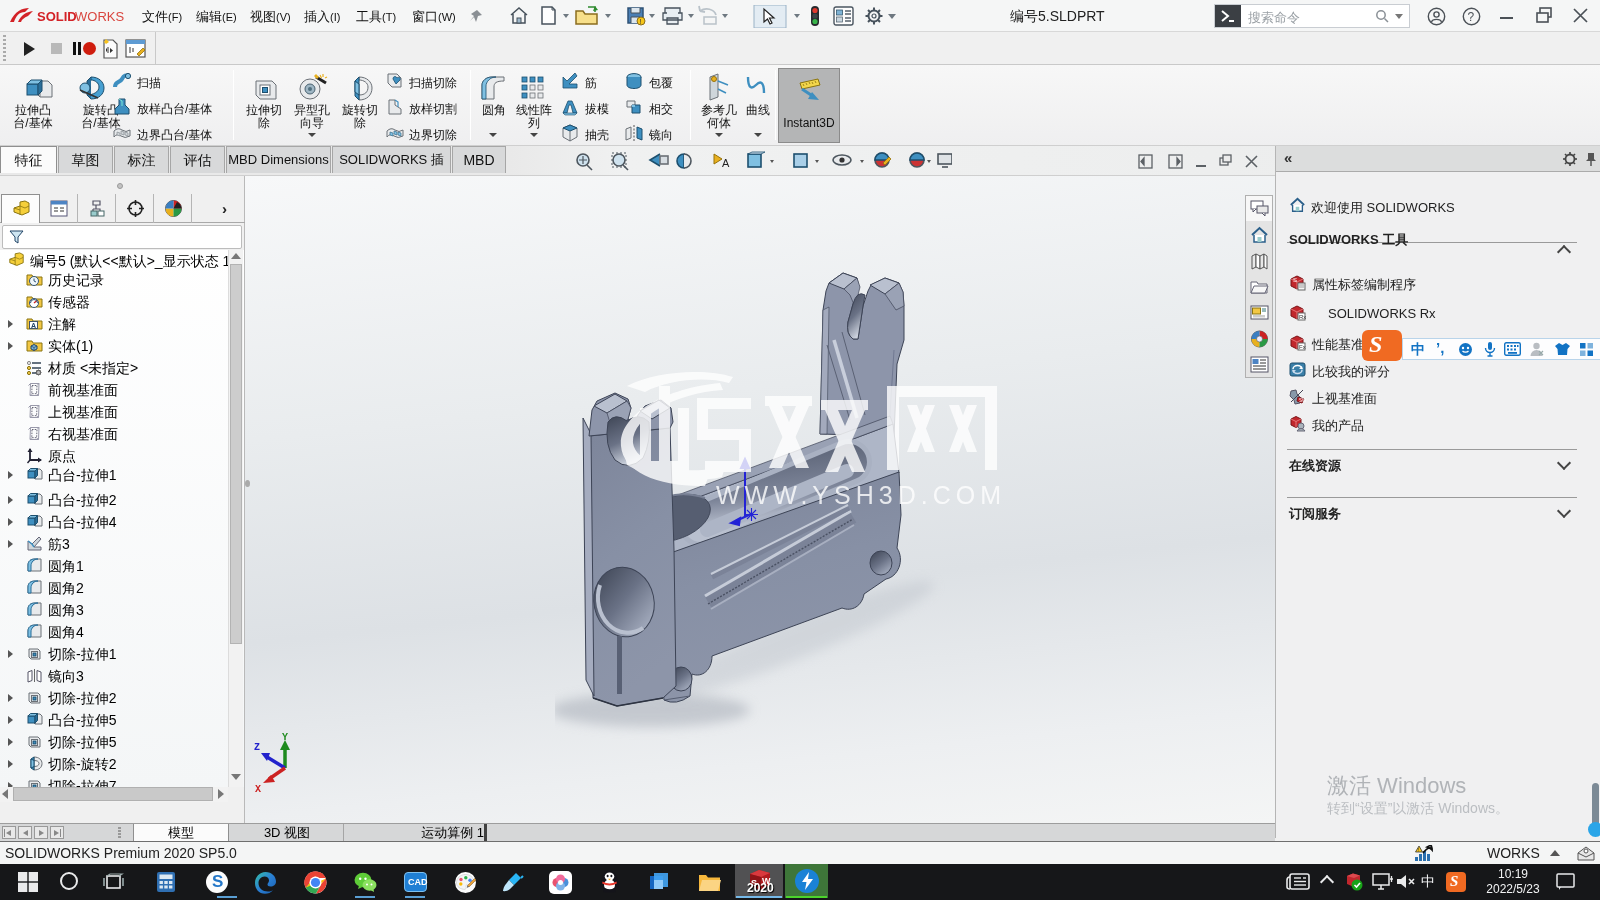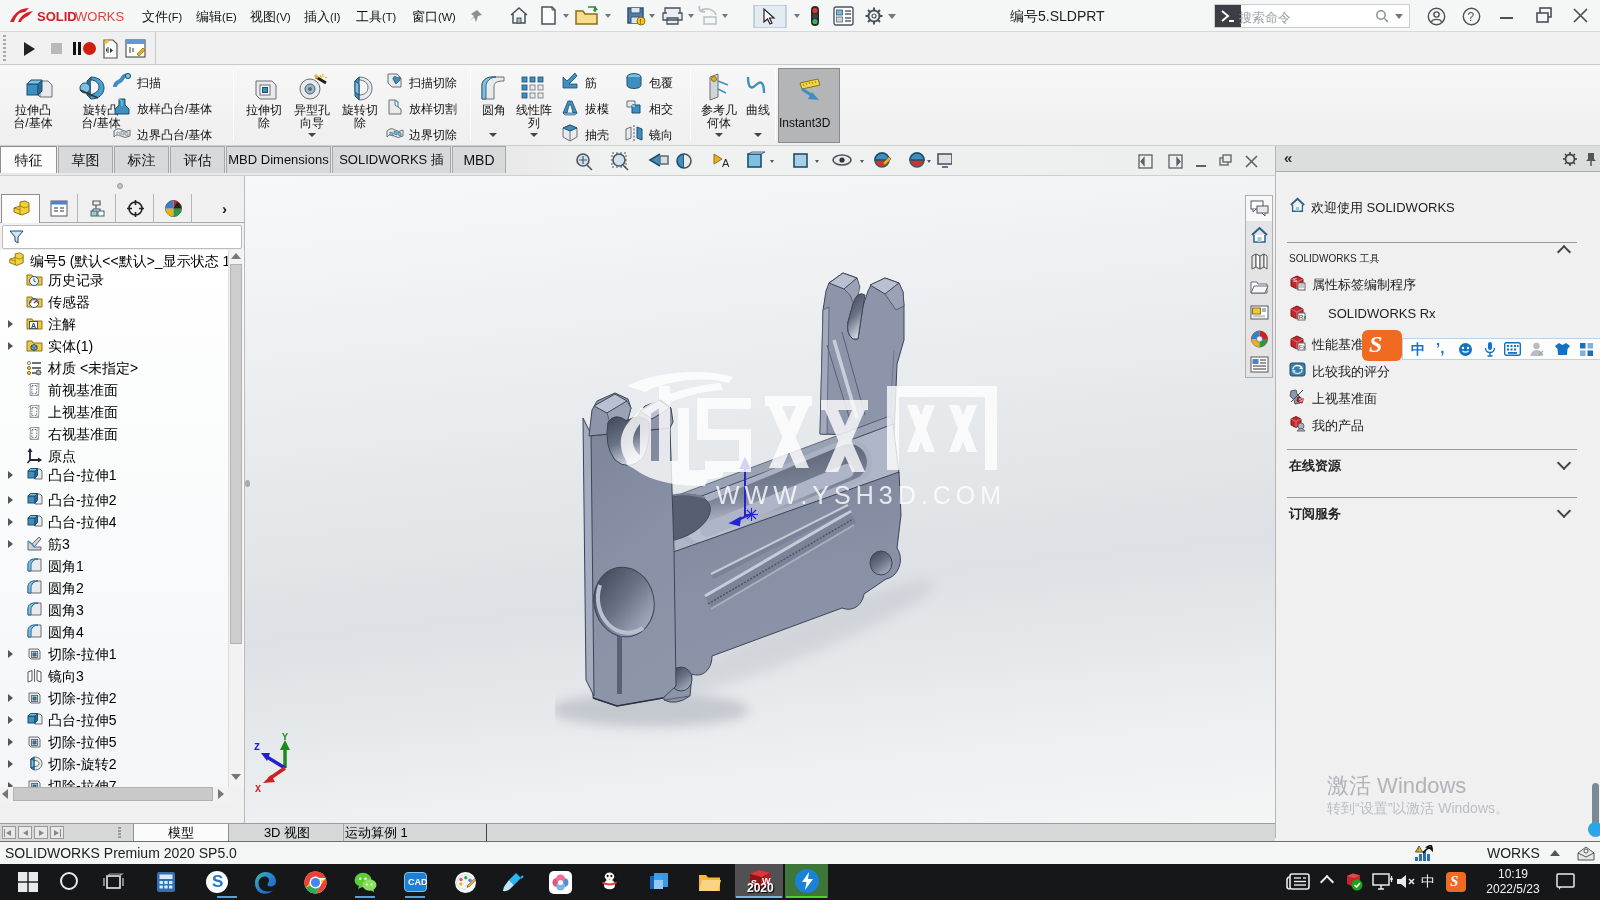--- a/index.html
+++ b/index.html
@@ -97,21 +97,21 @@
     </svg>
   <div class="ab" style="left:888px;top:14px;width:0;height:0;border-left:4px solid transparent;border-right:4px solid transparent;border-top:5px solid #6e7880"></div>
   <div class="ab" style="left:1010px;top:8px;font-size:14px;color:#222">编号5.SLDPRT</div>
 
   <div class="ab" style="left:1214px;top:4px;width:196px;height:24px;background:#fff;border:1px solid #c9cdd2">
      <div class="ab" style="left:0;top:0;width:26px;height:22px;background:#3b3f44"></div>
      <svg class="ab" style="left:5px;top:4px" width="16" height="14">
         <path d="M2 2 L8 7 L2 12" stroke="#fff" stroke-width="2" fill="none"></path>
         <rect x="9" y="11" width="5" height="2" fill="#fff"></rect>
       </svg>
-     <div class="ab" style="left:24px;top:4px;font-size:13px;color:#9aa0a5">搜索命令</div>
+     <div class="ab" style="left:33px;top:4px;font-size:13px;color:#9aa0a5">搜索命令</div>
      <svg class="ab" style="left:160px;top:4px" width="15" height="15">
         <circle cx="6" cy="6" r="4.2" fill="none" stroke="#8a9096" stroke-width="1.5"></circle>
         <line x1="9.5" y1="9.5" x2="13" y2="13" stroke="#8a9096" stroke-width="1.5"></line>
       </svg>
      <div class="ab" style="left:180px;top:9px;width:0;height:0;border-left:4px solid transparent;border-right:4px solid transparent;border-top:5px solid #777"></div>
   </div>
   <svg class="ab" style="left:1427px;top:7px" width="19" height="19">
       <circle cx="9.5" cy="9.5" r="8.2" fill="none" stroke="#4b5157" stroke-width="1.4"></circle>
       <circle cx="9.5" cy="7.5" r="2.6" fill="none" stroke="#4b5157" stroke-width="1.4"></circle>
       <path d="M4.5 15 C5.5 11.5 13.5 11.5 14.5 15" fill="none" stroke="#4b5157" stroke-width="1.4"></path>
@@ -296,21 +296,21 @@
   <div class="rl" style="left:740px;top:39px;width:36px">曲线</div>
   <div class="caret" style="left:754px;top:68px"></div>
 
   <div class="ab" style="left:778px;top:3px;width:62px;height:75px;background:#b4b5b6;border:1px solid #8b8b8b">
     <svg class="ab" style="left:17px;top:8px" width="28" height="26" viewBox="0 0 28 26">
         <path d="M4 6 L22 2 L24 8 L6 12 Z" fill="#f3d64a" stroke="#8a7410"></path>
         <path d="M7 7 l1 2 M10 6 l1 2 M13 5 l1 2 M16 5 l1 2 M19 4 l1 2" stroke="#8a7410" stroke-width="0.8"></path>
         <path d="M6 12 L18 20" stroke="#3e8fc0" stroke-width="3"></path>
         <path d="M16 15 L23 23 L12 22 Z" fill="#3e8fc0"></path>
       </svg>
-    <div class="ab" style="left:0;top:47px;width:60px;text-align:left;font-size:12px;color:#111">Instant3D</div>
+    <div class="ab" style="left:0;top:47px;width:60px;text-align:center;font-size:12px;color:#111">Instant3D</div>
   </div>
 </div>
 
 <div class="ab" id="tabrow" style="left:0;top:146px;width:1412px;height:30px;background:linear-gradient(90deg,#e9e9e9 0 510px,#f0f1f1 620px,#eceded 100%);border-bottom:1px solid #cfcfcf">
   <div class="tab" style="left:0;width:57px;background:#fbfbfb;border-color:#8f8f8f">特征</div>
   <div class="tab" style="left:58px;width:55px">草图</div>
   <div class="tab" style="left:114px;width:55px">标注</div>
   <div class="tab" style="left:170px;width:55px">评估</div>
   <div class="tab" style="left:226px;width:105px;font-size:13px">MBD Dimensions</div>
   <div class="tab" style="left:332px;width:119px;font-size:13px">SOLIDWORKS 插件</div>
@@ -865,21 +865,21 @@
         <line x1="7" y1="10" x2="7" y2="15" stroke="#555" stroke-width="1.5"></line>
       </svg>
   </div>
   <svg class="ab" style="left:13px;top:51px" width="17" height="16" viewBox="0 0 19 18">
       <path d="M2 9 L9.5 2 L17 9" fill="none" stroke="#2a5f8a" stroke-width="2"></path>
       <path d="M4 9 L4 16 L15 16 L15 9" fill="#fff" stroke="#2a5f8a" stroke-width="1.5"></path>
       <rect x="7.5" y="11" width="4" height="5" fill="#9cc"></rect>
     </svg>
   <div class="rpitem" style="left:35px;top:53px">欢迎使用  SOLIDWORKS</div>
   <div class="rpdiv" style="top:96px"></div>
-  <div class="rpitem" style="top:106px;font-weight:normal;font-size:10px">SOLIDWORKS 工具</div>
+  <div class="rpitem" style="top:85px;font-weight:bold;font-size:13px">SOLIDWORKS 工具</div>
   <div class="chev" style="left:283px;top:101px;transform:rotate(-135deg)"></div>
   <svg class="ab" style="left:13px;top:128px" width="17" height="17" viewBox="0 0 17 17">
       <path d="M2 5 L8 2 L14 5 L14 12 L8 15 L2 12 Z" fill="#c1272d" stroke="#7a1418"></path>
       <path d="M2 5 L8 8 L14 5 M8 8 V15" fill="none" stroke="#e88" stroke-width="0.8"></path>
       <text x="4" y="8" font-size="6" fill="#fff" font-family="Liberation Sans">S</text>
       <rect x="9" y="9" width="7" height="7" fill="#f4f4f4" stroke="#666"></rect>
       <path d="M10 11 h5 M10 13 h5" stroke="#888" stroke-width="0.8"></path>
     </svg>
   <div class="rpitem" style="left:36px;top:130px">属性标签编制程序</div>
   <svg class="ab" style="left:13px;top:158px" width="17" height="17" viewBox="0 0 17 17">
@@ -982,21 +982,21 @@
   <div class="ab" style="left:34px;top:2px;width:14px;height:13px;background:#e8e8e8;border:1px solid #999">
       <div class="ab" style="left:4px;top:3px;width:0;height:0;border-top:3px solid transparent;border-bottom:3px solid transparent;border-left:5px solid #888"></div>
     </div>
   <div class="ab" style="left:50px;top:2px;width:14px;height:13px;background:#e8e8e8;border:1px solid #999">
       <div class="ab" style="left:3px;top:3px;width:0;height:0;border-top:3px solid transparent;border-bottom:3px solid transparent;border-left:5px solid #888"></div>
       <div class="ab" style="left:9px;top:2px;width:1px;height:8px;background:#888"></div>
     </div>
   <div class="ab" style="left:118px;top:3px;width:3px;height:12px;background:repeating-linear-gradient(#999 0 1.5px,transparent 1.5px 3px)"></div>
   <div class="ab" style="left:133px;top:0;width:96px;height:18px;background:#fbfbfb;border:1px solid #8f8f8f;border-top:none;font-size:13px;text-align:center;line-height:17px;color:#000">模型</div>
   <div class="ab" style="left:231px;top:0;width:113px;height:18px;border-right:1px solid #a5a5a5;font-size:13px;text-align:center;line-height:17px;color:#000">3D 视图</div>
-  <div class="ab" style="left:345px;top:0;width:142px;height:18px;border-right:1px solid #404040;font-size:13px;text-align:left;line-height:17px;color:#000">运动算例 1</div>
+  <div class="ab" style="left:345px;top:0;width:142px;height:18px;border-right:3px solid #404040;font-size:13px;text-align:right;line-height:17px;color:#000">运动算例 1</div>
 </div>
 
 <div class="ab" id="statusbar" style="left:0;top:841px;width:1600px;height:23px;background:#f4f5f5;border-top:1px solid #6e6e6e">
   <div class="ab" style="left:5px;top:3px;font-size:14px;color:#222">SOLIDWORKS Premium 2020 SP5.0</div>
   <svg class="ab" style="left:1413px;top:3px" width="20" height="18" viewBox="0 0 20 18">
       <g fill="#2a6fae">
         <rect x="2" y="12" width="3" height="4"></rect>
         <rect x="6" y="9" width="3" height="7"></rect>
         <rect x="10" y="6" width="3" height="10"></rect>
         <rect x="14" y="9" width="3" height="7"></rect>

